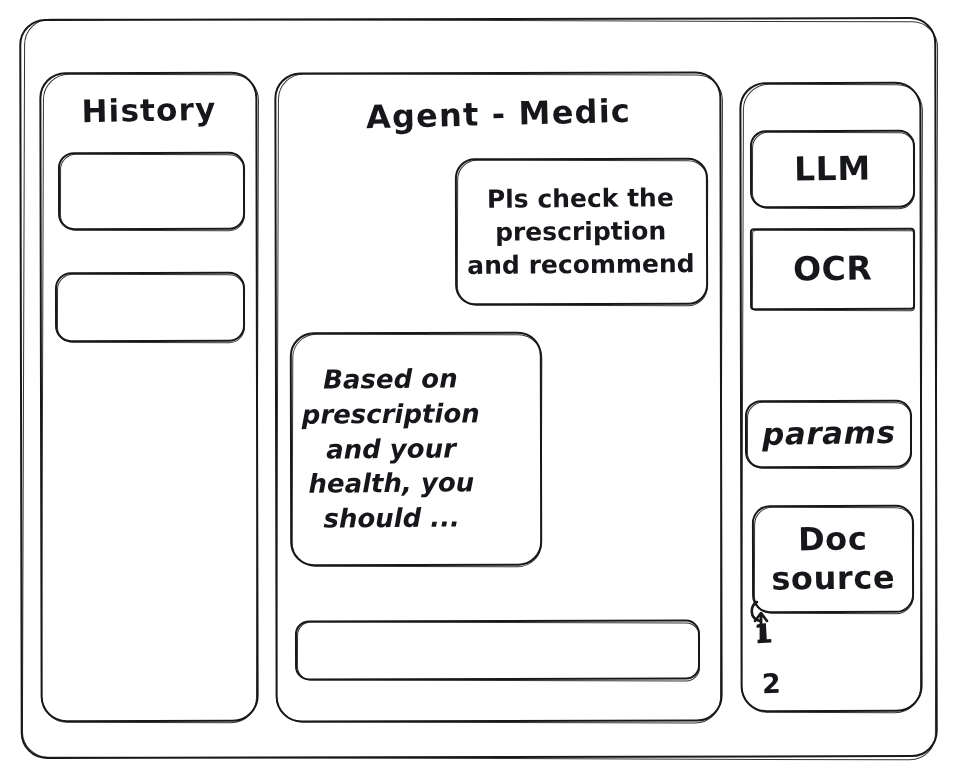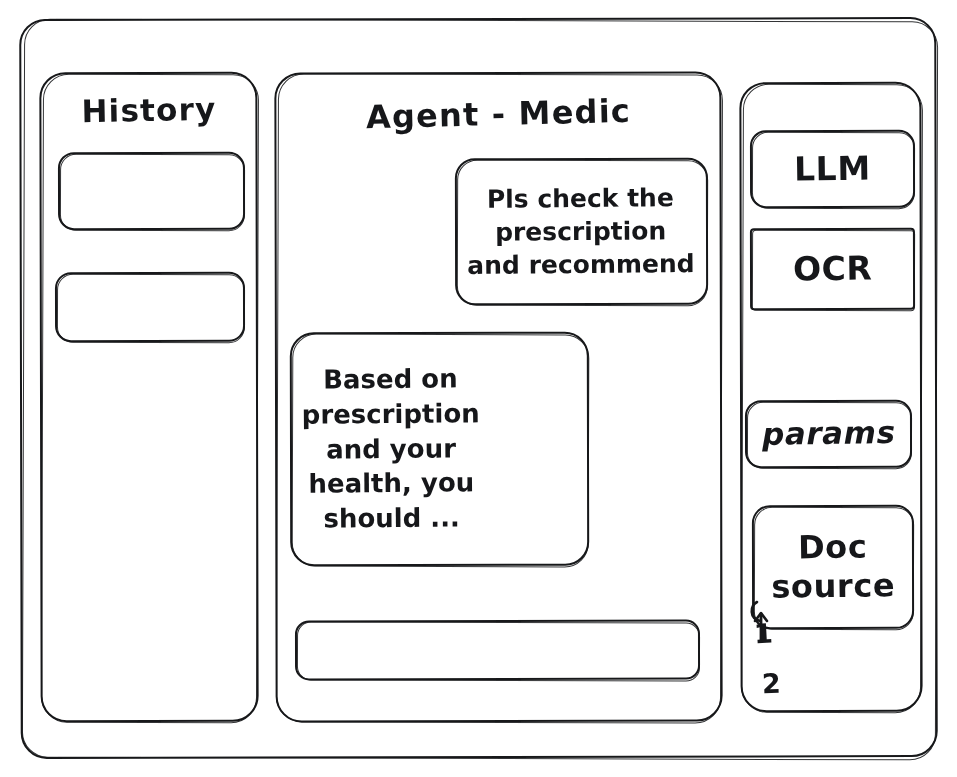--- a/index.html
+++ b/index.html
@@ -128,22 +128,23 @@
 
   #user-bubble {
     left: 455px; top: 158px;
     width: 253px; height: 147px;
     border-radius: 20px;
   }
   #user-bubble .bubble-text { font-size: 25px; }
 
   #agent-bubble {
     left: 290px; top: 332px;
-    width: 299px; height: 234px;
+    width: 252px; height: 234px;
     border-radius: 24px;
+    font-style: italic;
   }
   #agent-bubble .bubble-text { font-size: 26px; line-height: 1.34; }
 
   
   #composer-input {
     left: 295px; top: 620px;
     width: 405px; height: 60px;
     border-radius: 14px;
   }
   #composer-placeholder {
@@ -190,21 +191,21 @@
   #tool-params {
     left: 745px; top: 400px;
     width: 167px; height: 68px;
     border-radius: 16px;
     font-style: italic;
   }
   #tool-params .tool-label { font-size: 31px; }
 
   #tool-docsource {
     left: 752px; top: 505px;
-    width: 162px; height: 124px;
+    width: 162px; height: 108px;
     border-radius: 18px;
   }
   #tool-docsource .tool-label { font-size: 32px; }
 
   
   .doc-marker {
     position: absolute;
     font-family: "DejaVu Sans", sans-serif;
     font-weight: 700;
     font-size: 27px;

